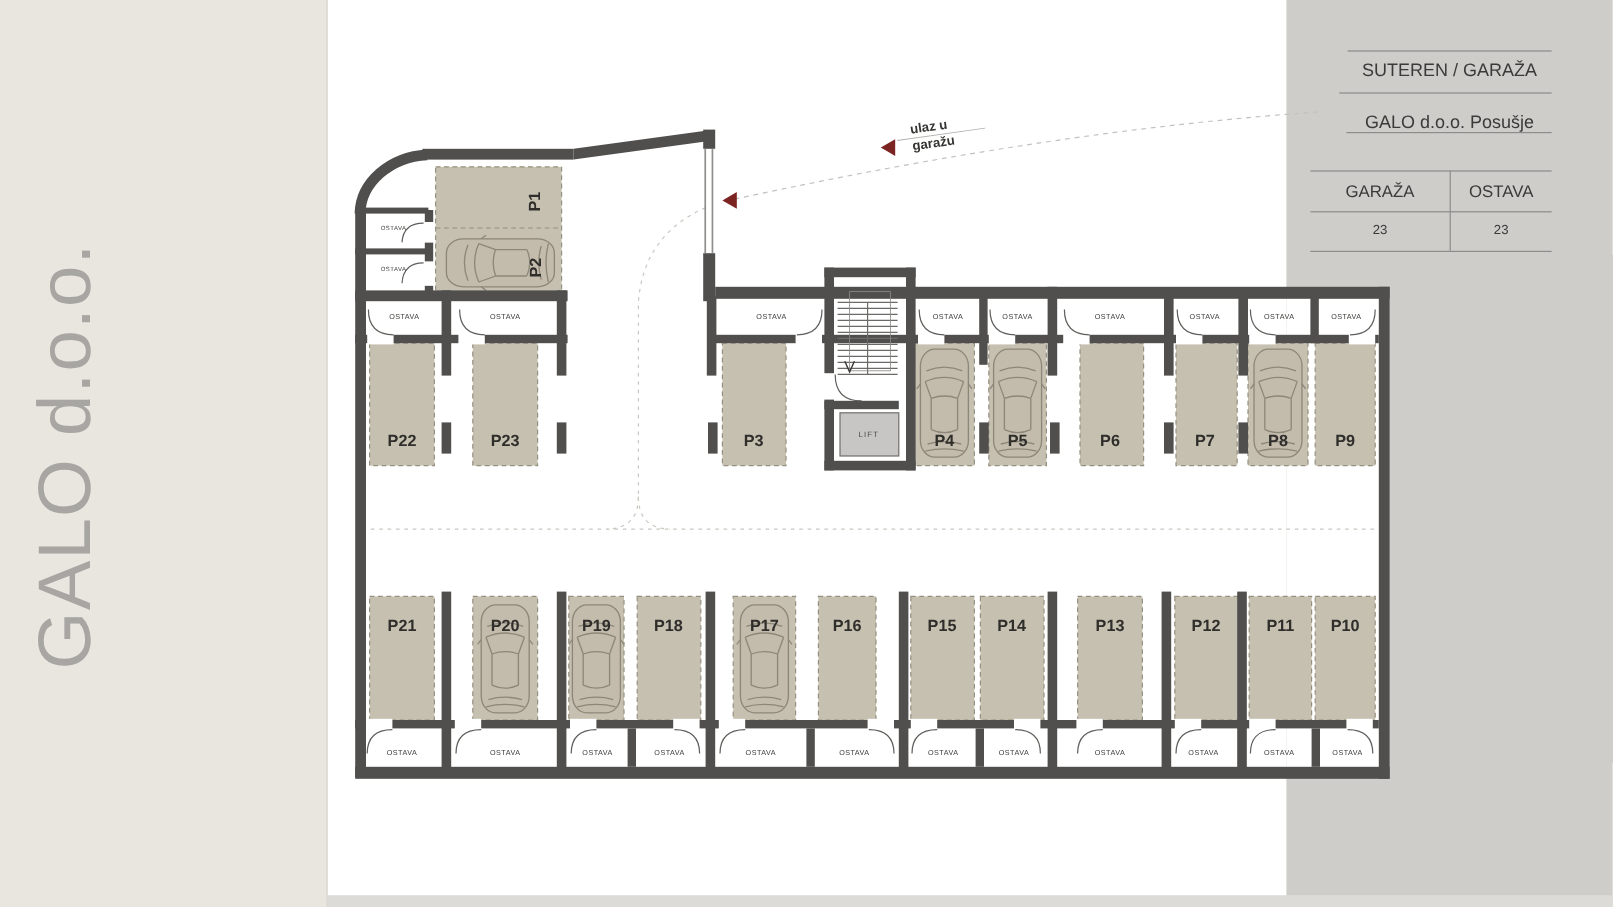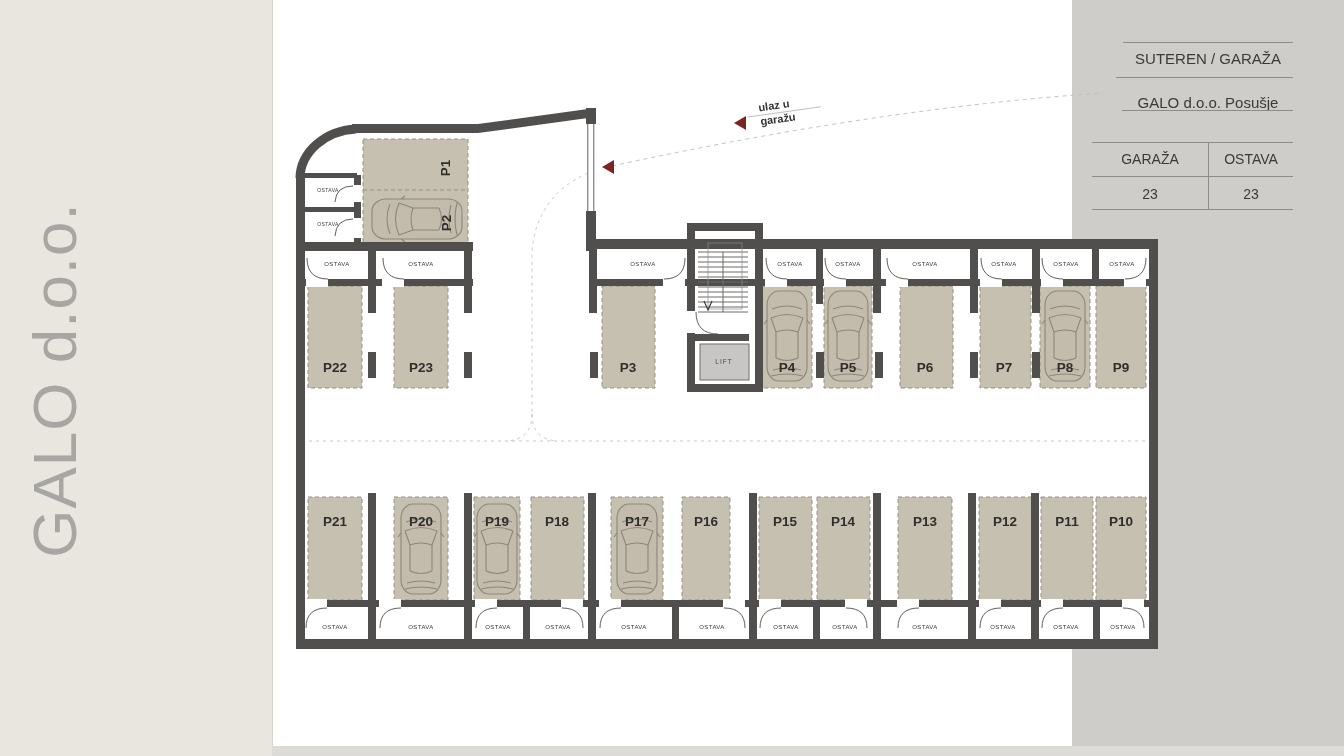--- a/index.html
+++ b/index.html
@@ -10,21 +10,21 @@
   .bottom-strip{position:absolute;left:272px;top:746px;width:1072px;height:10px;background:#dcdbd7;}
   .brand-vert{position:absolute;left:-163px;top:340px;width:436px;height:80px;
     transform:rotate(-90deg);text-align:center;font-size:62px;letter-spacing:1px;
     color:#a7a6a3;line-height:80px;white-space:nowrap;}
   .plan-svg{position:absolute;left:0;top:0;}
   
   .lg-line{position:absolute;height:1px;background:#8d8c8a;}
   .lg-text{position:absolute;width:200px;text-align:center;color:#3b3a38;font-size:15px;}
   .tb-cell{position:absolute;text-align:center;color:#3b3a38;}
   .tb-head{font-size:14px;}
-  .tb-val{font-size:14px;}
+  .tb-val{font-size:11px;}
   .tb-vline{position:absolute;width:1px;background:#8d8c8a;}
   
   svg text{font-family:"Liberation Sans", sans-serif;}
   .wall{fill:#504f4d;}
   .stall{fill:#c6c0b1;stroke:#96907e;stroke-width:1;stroke-dasharray:4 3;}
   .stall-div{stroke:#96907e;stroke-width:1;stroke-dasharray:4 3;fill:none;}
   .gap{fill:#ffffff;}
   .door{fill:none;stroke:#605f5c;stroke-width:1;}
   .stall-label{font-size:13.5px;font-weight:bold;fill:#2f2e2b;text-anchor:middle;}
   .ostava{font-size:6px;fill:#3a3937;letter-spacing:.4px;text-anchor:middle;}

